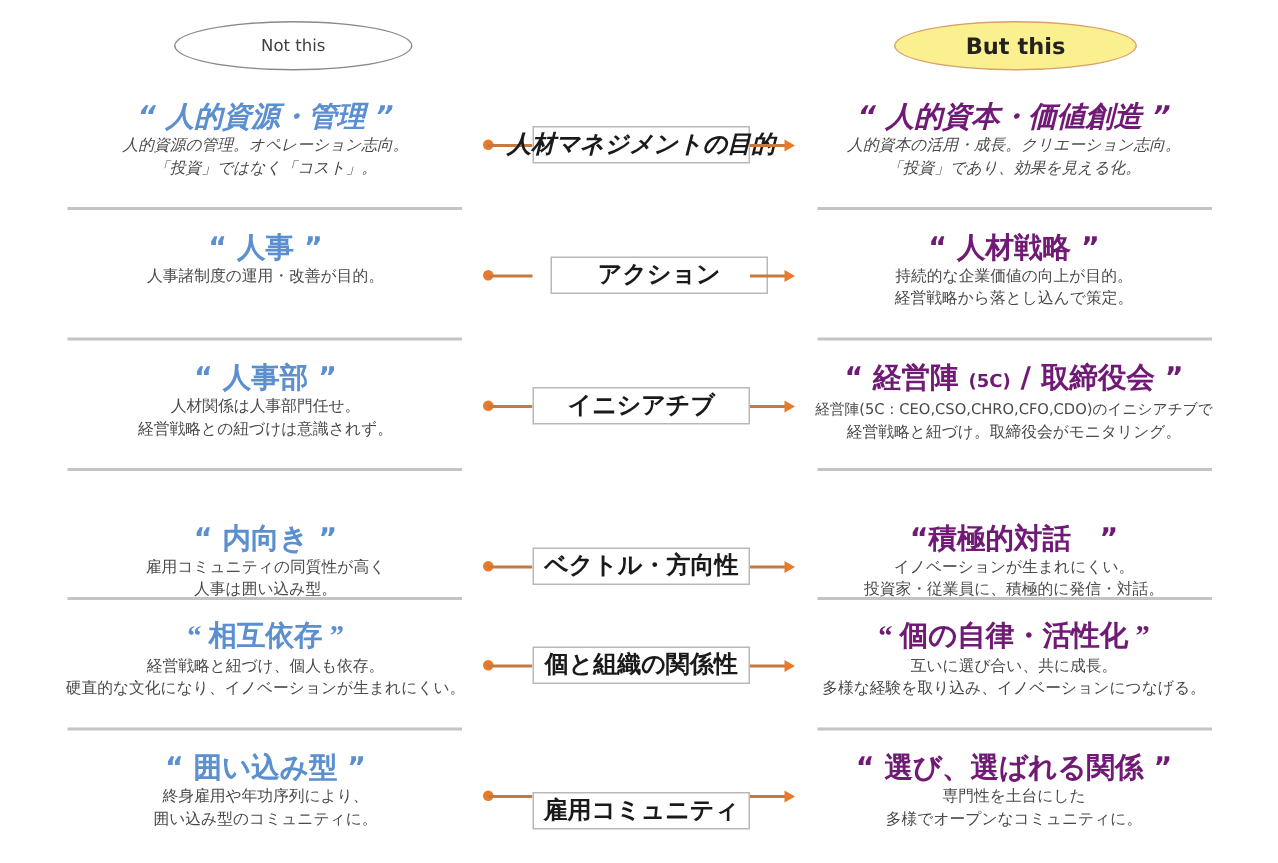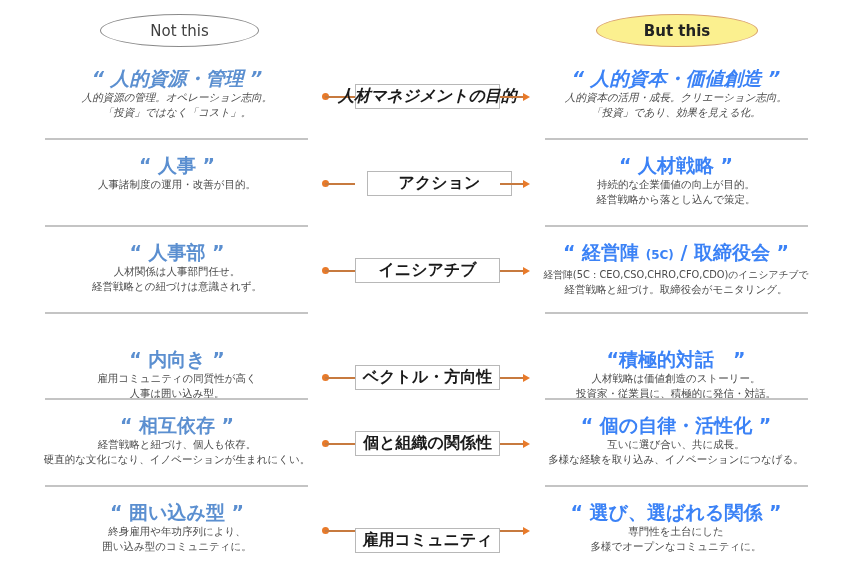--- a/index.html
+++ b/index.html
@@ -1,26 +1,26 @@
 <!DOCTYPE html>
 <html><head>
   <meta charset="utf-8">
   <style>
     html, body { margin: 0; padding: 0; background: #ffffff; }
     body { width: 852px; height: 575px; position: relative; overflow: hidden; font-family: "DejaVu Sans", "Liberation Sans", sans-serif; }
     .ellipse { position: absolute; top: 14px; height: 31px; border-radius: 50%; display: flex; align-items: center; justify-content: center; font-family: "DejaVu Sans", sans-serif; }
-    .ellipse.left { left: 100px; width: 157px; border: 1.5px solid #8a8a8a; background: #ffffff; color: #404040; font-size: 15px; align-items: center; }
+    .ellipse.left { left: 116px; width: 157px; border: 1.5px solid #8a8a8a; background: #ffffff; color: #404040; font-size: 11px; align-items: center; }
     .ellipse.right { left: 596px; width: 160px; border: 1.5px solid #d9a06a; background: #fbf08f; color: #222222; font-size: 15px; font-weight: bold; }
     .row { position: absolute; left: 0; width: 852px; height: 87px; }
     .side { position: absolute; top: 0; width: 290px; text-align: center; }
     .side.left { left: 32px; }
     .side.right { left: 531px; }
     .title { font-weight: bold; font-size: 19px; line-height: 24px; white-space: nowrap; }
     .title.blue { color: #5b8fd0; }
-    .title.red { color: #3b82f6; }
+    .title.red { color: #701a75; }
     .title .small { font-size: 12px; }
     .desc { font-size: 10.5px; line-height: 15px; color: #4a4a4a; white-space: nowrap; }
     .divider { position: absolute; height: 2px; background: #c4c4c4; }
     .divider.left { left: 45px; width: 263px; }
     .divider.right { left: 545px; width: 263px; }
     .connector-line { position: absolute; height: 2px; background: #c77a3f; }
     .dot { position: absolute; width: 7px; height: 7px; border-radius: 50%; background: #e87a2a; }
     .arrowhead { position: absolute; width: 0; height: 0; border-top: 4px solid transparent; border-bottom: 4px solid transparent; border-left: 7px solid #e87a2a; }
     .label-box { position: absolute; left: 355px; width: 145px; height: 25px; border: 1px solid #b8b8b8; background: #ffffff; display: flex; align-items: center; justify-content: center; font-weight: bold; font-size: 16px; color: #1a1a1a; box-sizing: border-box; white-space: nowrap; }
   </style>
@@ -107,28 +107,28 @@
   </div>
   <div class="dot" style="left:322px; top:27px;"></div>
   <div class="connector-line" style="left:325px; top:30px; width:30px;"></div>
   <div class="label-box" style="top:18px;">
     <span>ベクトル・方向性</span>
   </div>
   <div class="connector-line" style="left:500px; top:30px; width:24px;"></div>
   <div class="arrowhead" style="left:523px; top:27px;"></div>
   <div class="side right">
     <div class="title red">“積極的対話　”</div>
-    <div class="desc">人材戦略は価値創造のストーリー。</div>
+    <div class="desc">イノベーションが生まれにくい。</div>
     <div class="desc">投資家・従業員に、積極的に発信・対話。</div>
   </div>
 </div>
 <div class="divider left" style="top:398px;"></div>
 <div class="divider right" style="top:398px;"></div>
 
-<div class="row" style="top:413px;">
+<div class="row" style="top:413px;font-family:Liberation Serif, serif;">
   <div class="side left">
     <div class="title blue">“ 相互依存 ”</div>
     <div class="desc">経営戦略と紐づけ、個人も依存。</div>
     <div class="desc">硬直的な文化になり、イノベーションが生まれにくい。</div>
   </div>
   <div class="dot" style="left:322px; top:27px;"></div>
   <div class="connector-line" style="left:325px; top:30px; width:30px;"></div>
   <div class="label-box" style="top:18px;">
     <span>個と組織の関係性</span>
   </div>

